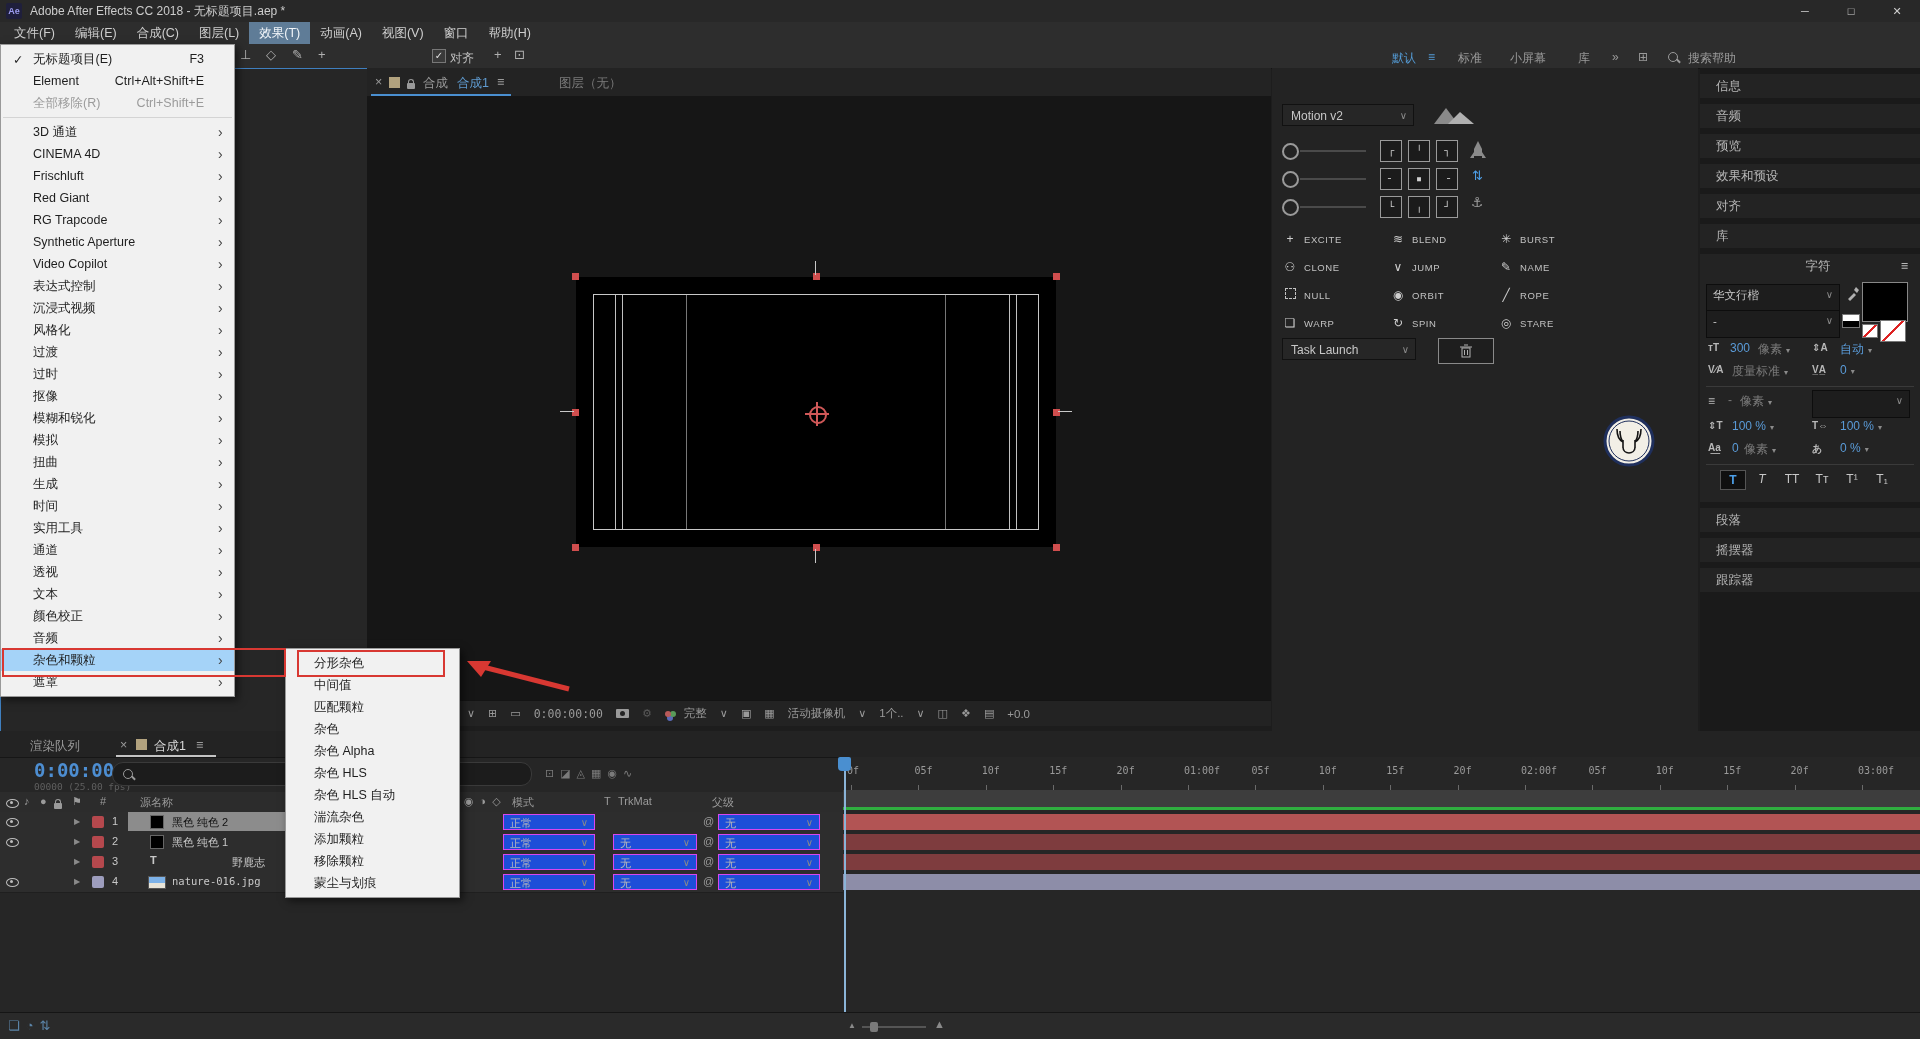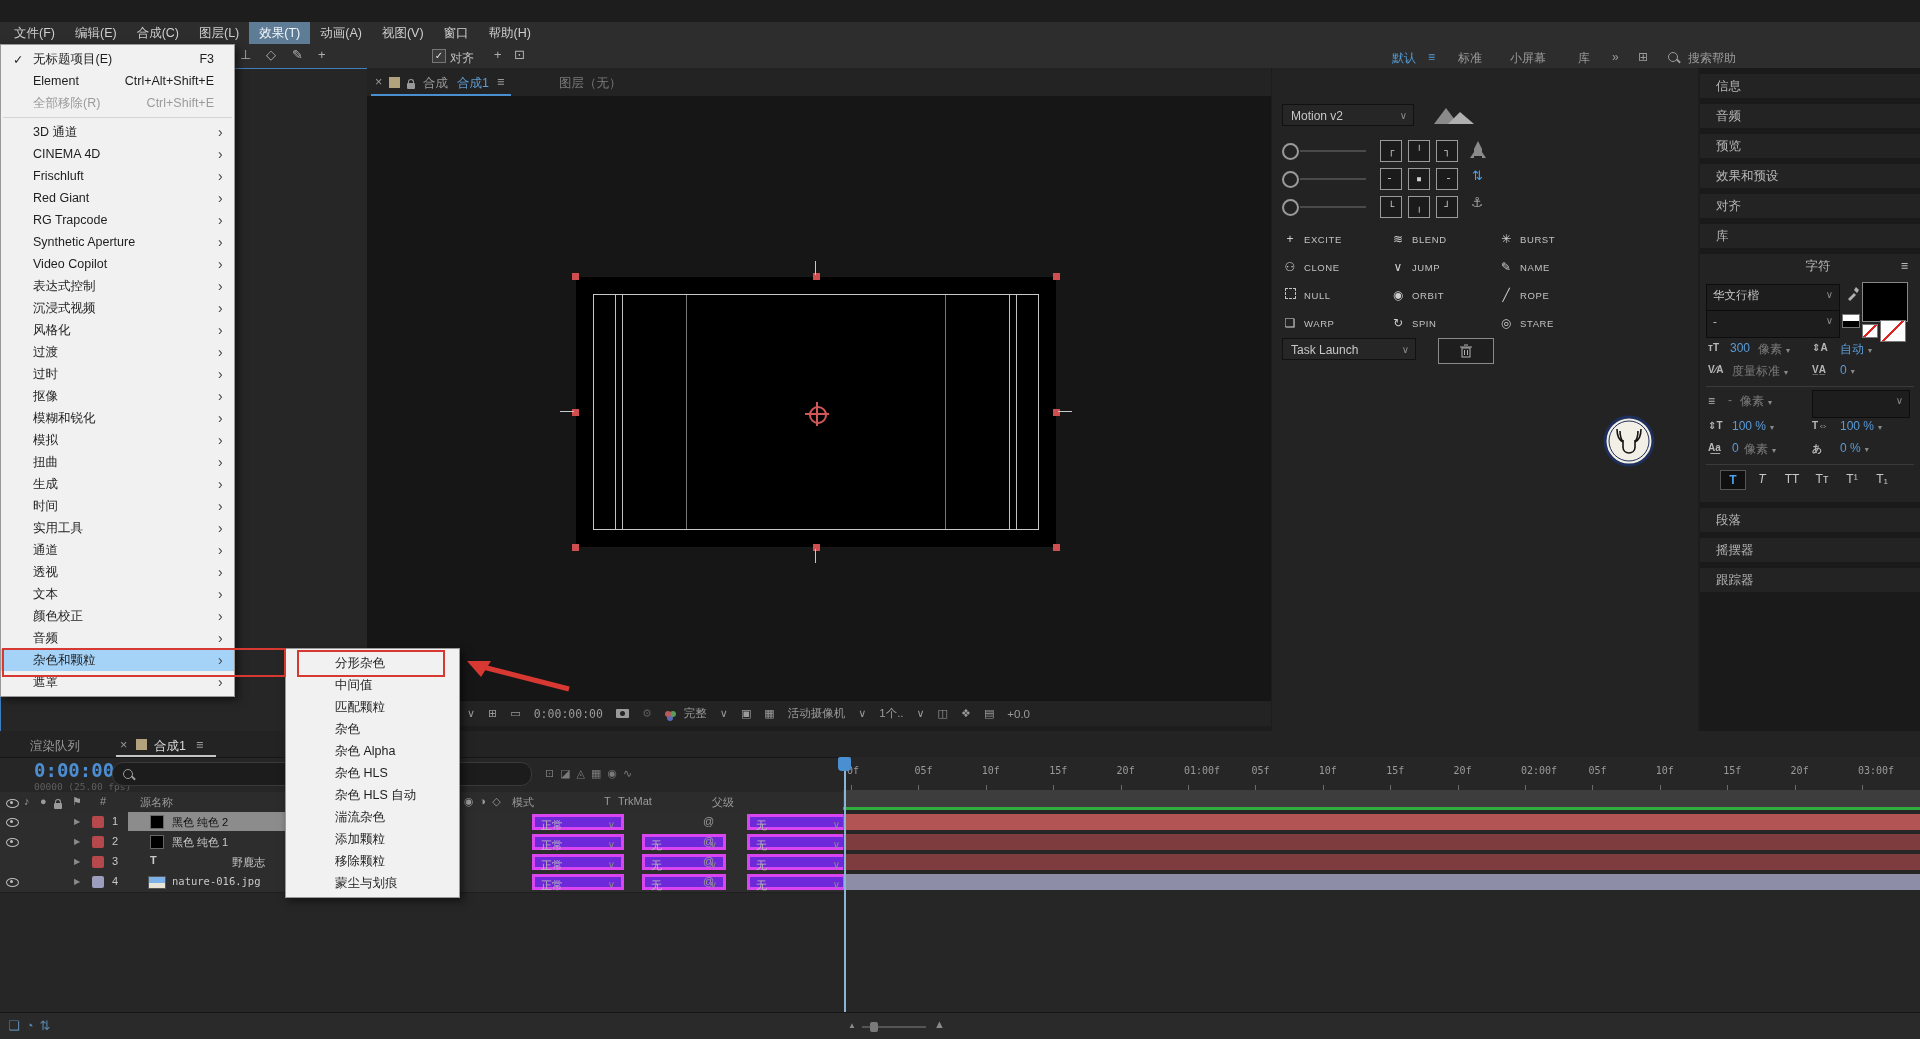--- a/index.html
+++ b/index.html
@@ -74,22 +74,22 @@
   .stylebtn.active{background:#101010;border:1px solid #555;color:#4d9fe8;font-weight:bold;}
   .sep{position:absolute;left:6px;width:208px;height:1px;background:#3a3a3a;}
   
   .timeline{position:absolute;left:0;top:731px;width:1920px;height:308px;background:#262626;}
   .tl-tabs{position:absolute;left:0;top:0;width:1920px;height:26px;background:#232323;border-bottom:1px solid #161616;}
   .tl-time{position:absolute;left:34px;top:28px;font-family:"DejaVu Sans Mono",monospace;font-size:19px;font-weight:bold;color:#4d8ed2;}
   .tl-fps{position:absolute;left:34px;top:50px;font-size:9.5px;color:#5f5f5f;font-family:"DejaVu Sans Mono",monospace;}
   .searchbox{position:absolute;left:112px;top:31px;width:418px;height:22px;background:#1c1c1c;border:1px solid #3a3a3a;border-radius:11px;}
   .tl-head{position:absolute;left:0;top:61px;width:843px;height:20px;background:#2c2c2c;border-bottom:1px solid #1b1b1b;color:#9a9a9a;font-size:11px;}
   .tl-row{position:absolute;left:0;width:843px;height:20px;background:#2d2d2d;border-bottom:1px solid #1f1f1f;font-size:11px;color:#c8c8c8;}
-  .tl-sel{position:absolute;height:16px;top:2px;background:#6d28d9;border:3px solid #d946ef;color:#b8b8b8;
-          font-size:11px;line-height:16px;padding-left:6px;box-sizing:border-box;margin-left:29px;}
+  .tl-sel{position:absolute;height:16px;top:2px;background:#1d4ed8;border:1px solid #d946ef;color:#b8b8b8;
+          font-size:11px;line-height:16px;padding-left:6px;box-sizing:border-box;}
   .eye{display:inline-block;width:11px;height:7px;border:1px solid #bdbdbd;border-radius:50%;position:relative;}
   .eye::after{content:"";position:absolute;left:3px;top:1px;width:3px;height:3px;border-radius:50%;background:#bdbdbd;}
   .lockico{display:inline-block;width:8px;height:6px;background:#9a9a9a;border-radius:1px;position:relative;}
   .lockico::before{content:"";position:absolute;top:-4px;left:1px;width:4px;height:4px;border:1px solid #9a9a9a;border-bottom:none;border-radius:3px 3px 0 0;}
   .chip{position:absolute;top:4px;width:12px;height:12px;border-radius:2px;}
   .ruler{position:absolute;left:843px;top:26px;width:1077px;height:33px;background:#262626;border-bottom:1px solid #1b1b1b;}
   .rlabel{position:absolute;top:8px;font-size:10px;color:#9a9a9a;font-family:"DejaVu Sans Mono",monospace;}
   .rtick{position:absolute;bottom:0;width:1px;height:5px;background:#6a6a6a;}
   .workbar{position:absolute;left:843px;top:59px;width:1077px;height:17px;background:#3d3d3d;border-bottom:1px solid #222;}
   .cacheline{position:absolute;left:843px;top:76px;width:1077px;height:3px;background:#2fae3f;}
@@ -97,36 +97,45 @@
   .bar.sel{background-image:repeating-linear-gradient(45deg,rgba(255,255,255,.12) 0 2px,rgba(0,0,0,0) 2px 5px);}
   .playhead{position:absolute;left:844px;top:26px;width:2px;height:255px;background:#8ab4d8;z-index:5;}
   .ph-marker{position:absolute;left:838px;top:26px;width:13px;height:14px;background:#4a8fd0;border-radius:2px 2px 4px 4px;z-index:6;}
   .tl-bottom{position:absolute;left:0;top:281px;width:1920px;height:27px;background:#2a2a2a;border-top:1px solid #151515;}
   
   .fxmenu{position:absolute;left:0;top:44px;width:233px;background:#f1f1f1;border:1px solid #999;
           box-shadow:3px 3px 8px rgba(0,0,0,.55);z-index:50;padding:3px 0;color:#1e1e1e;}
   .fxm-row{height:22px;display:flex;align-items:center;padding:0 8px 0 12px;font-size:12.5px;}
   .fxm-check{width:20px;color:#1e1e1e;}
   .fxm-label{flex-grow:1;}
-  .fxm-short{color:#1e1e1e;margin-right:12px;}
+  .fxm-short{color:#1e1e1e;margin-right:22px;}
   .fxm-row.disabled .fxm-label,.fxm-row.disabled .fxm-short{color:#9b9b9b;}
   .fxm-arrow{color:#444;font-size:14px;width:8px;}
   .fxm-sep{height:1px;background:#d4d4d4;margin:3px 2px;}
   .fxm-row.hl{background:#a5d3f8;}
   .submenu{position:absolute;left:285px;top:648px;width:173px;background:#f1f1f1;border:1px solid #999;
            box-shadow:3px 3px 8px rgba(0,0,0,.55);z-index:55;padding:3px 0;color:#1e1e1e;}
-  .sm-row{height:22px;line-height:22px;padding-left:28px;font-size:12.5px;margin-left:21px;}
+  .sm-row{height:22px;line-height:22px;padding-left:28px;font-size:12.5px;}
   .redbox{position:absolute;border:2px solid #d83832;z-index:80;}
   .badge{position:absolute;left:1602px;top:414px;z-index:20;}
 </style>
 </head>
 <body>
 
 <div id="root">
 
+  <div class="titlebar">
+    <span class="ae-badge">Ae</span>
+    <span class="title-text">Adobe After Effects CC 2018 - 无标题项目.aep *</span>
+    <span class="win-btns">
+      <span class="win-btn">─</span>
+      <span class="win-btn">□</span>
+      <span class="win-btn">✕</span>
+    </span>
+  </div>
 
   <div class="menubar" id="menubar">
       <div class="menu-item" style="display: inline-block;">文件(F)</div>
       <div class="menu-item" style="display: inline-block;">编辑(E)</div>
       <div class="menu-item" style="display: inline-block;">合成(C)</div>
       <div class="menu-item" style="display: inline-block;">图层(L)</div>
       <div class="menu-item active" style="display: inline-block;">效果(T)</div>
       <div class="menu-item" style="display: inline-block;">动画(A)</div>
       <div class="menu-item" style="display: inline-block;">视图(V)</div>
       <div class="menu-item" style="display: inline-block;">窗口</div>

